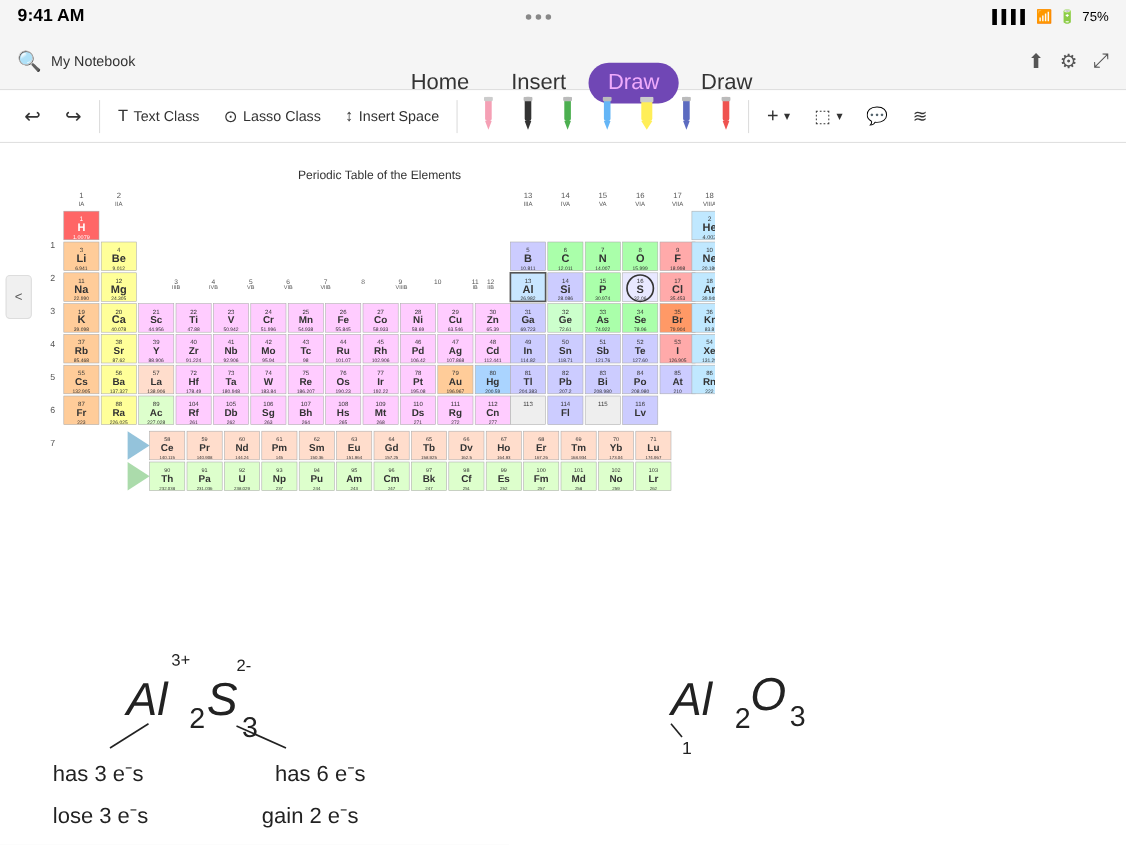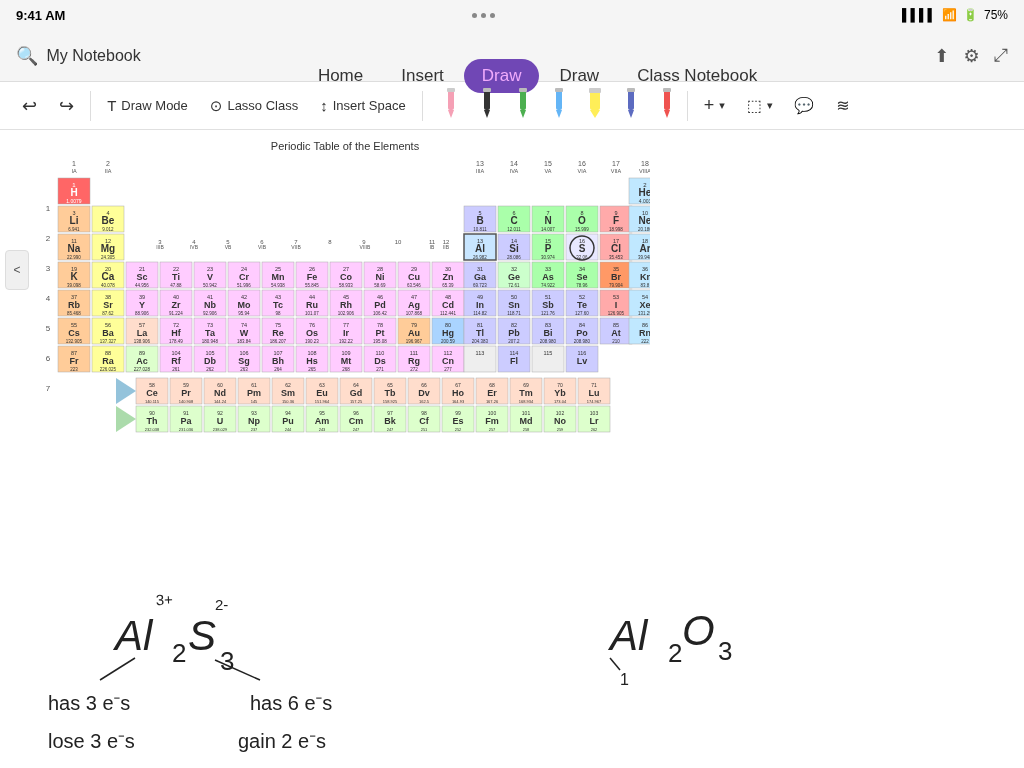--- a/index.html
+++ b/index.html
@@ -3,32 +3,32 @@
   <meta charset="utf-8">
   <style>
     * { box-sizing: border-box; margin: 0; padding: 0; }
     body { background: #f5f5f5; font-family: -apple-system, BlinkMacSystemFont, 'Segoe UI', sans-serif; width: 1024px; height: 768px; overflow: hidden; position: relative; }
 
     
     .status-bar {
       display: flex; justify-content: space-between; align-items: center;
       padding: 4px 16px; background: #f5f5f5; height: 30px;
     }
-    .status-time { font-size: 13px; font-weight: 600; }
+    .status-time { font-size: 16px; font-weight: 600; }
     .status-icons { display: flex; align-items: center; gap: 6px; font-size: 12px; }
 
     
     .nav-bar {
       display: flex; align-items: center; justify-content: space-between;
       padding: 4px 16px; background: #f5f5f5; height: 52px; border-bottom: 1px solid #ddd;
     }
     .nav-left { display: flex; align-items: center; gap: 8px; }
     .nav-tabs { display: flex; gap: 2px; }
     .nav-tab {
-      padding: 7px 18px; border-radius: 20px; font-size: 17px; cursor: pointer; background: transparent; border: none; color: #333; margin-top: 40px;
+      padding: 7px 18px; border-radius: 20px; font-size: 20px; cursor: pointer; background: transparent; border: none; color: #333; margin-top: 40px;
     }
     .nav-tab.active { background: #7047b5; color: #f0abfc; }
     .nav-right { display: flex; align-items: center; gap: 14px; color: #555; font-size: 20px; }
 
     
     .toolbar {
       display: flex; align-items: center; gap: 2px;
       padding: 4px 12px; background: white; height: 48px; border-bottom: 1px solid #e0e0e0;
     }
     .toolbar-btn {
@@ -42,21 +42,21 @@
     .drawing-tools { display: flex; align-items: center; gap: 8px; margin-left: 8px; }
     .pen-tool { width: 28px; height: 28px; cursor: pointer; display: flex; align-items: flex-end; justify-content: center; }
 
     
     .main-content {
       background: white; height: calc(768px - 130px); overflow: hidden; position: relative;
     }
 
     
     .pt-container {
-      position: absolute; top: 10px; left: 40px; width: 610px;
+      position: absolute; top: 24px; left: 40px; width: 610px;
     }
 
     
     .handwriting-area {
       position: absolute; top: 450px; left: 20px; width: 980px; height: 300px;
     }
 
     
     .sidebar-toggle {
       position: absolute; top: 120px; left: 5px;
@@ -65,21 +65,21 @@
       border: 1px solid #ddd; font-size: 12px; color: #555;
     }
 
     
     .hw-svg { position: absolute; top: 0; left: 0; width: 100%; height: 100%; overflow: visible; }
 
     
     .three-dots { display: flex; gap: 4px; align-items: center; }
     .three-dots span { width: 5px; height: 5px; background: #888; border-radius: 50%; display: block; }
 
-    .nav-notebook { font-size: 16px; color: #333; font-weight: 400; }
+    .nav-notebook { font-size: 13px; color: #333; font-weight: 400; }
   </style>
 </head>
 <body>
 
 <div class="status-bar">
   <span class="status-time">9:41 AM</span>
   <div class="three-dots">
     <span></span>
       <span></span>
       <span></span>
@@ -95,40 +95,39 @@
 <div class="nav-bar">
   <div class="nav-left">
     <span style="font-size:18px;cursor:pointer;">🔍</span>
     <span class="nav-notebook">My Notebook</span>
   </div>
   <div class="nav-tabs">
     <button class="nav-tab">Home</button>
     <button class="nav-tab">Insert</button>
     <button class="nav-tab active">Draw</button>
     <button class="nav-tab">Draw</button>
-    <button class="nav-tab">Class Notebook</button>
   </div>
   <div class="nav-right">
     <span style="cursor:pointer;font-size:18px;">⬆</span>
     <span style="cursor:pointer;font-size:18px;">⚙</span>
     <span style="cursor:pointer;font-size:18px;">⤢</span>
   </div>
 </div>
 
 <div class="toolbar">
   <button class="toolbar-btn">
     <span style="font-size:18px;">↩</span>
   </button>
   <button class="toolbar-btn">
     <span style="font-size:18px;">↪</span>
   </button>
   <div class="toolbar-divider"></div>
   <button class="toolbar-btn">
     <span style="font-size:15px;">T</span>
-    <span>Draw Mode</span>
+    <span>Text Class</span>
   </button>
   <button class="toolbar-btn">
     <span style="font-size:15px;">⊙</span>
     <span>Lasso Class</span>
   </button>
   <button class="toolbar-btn">
     <span style="font-size:15px;">↕</span>
     <span>Insert Space</span>
   </button>
   <div class="toolbar-divider"></div>

